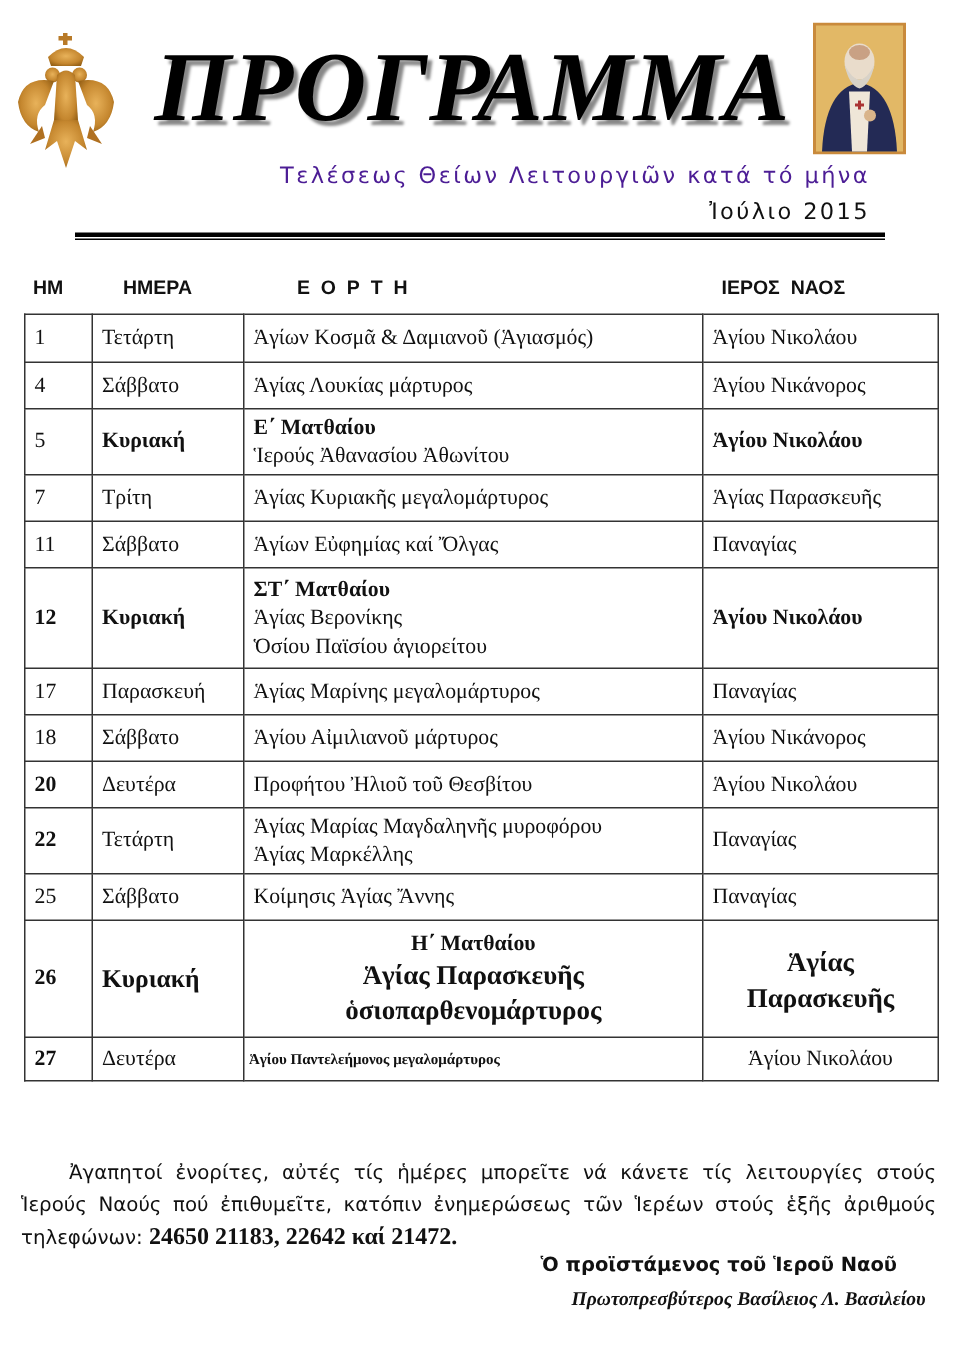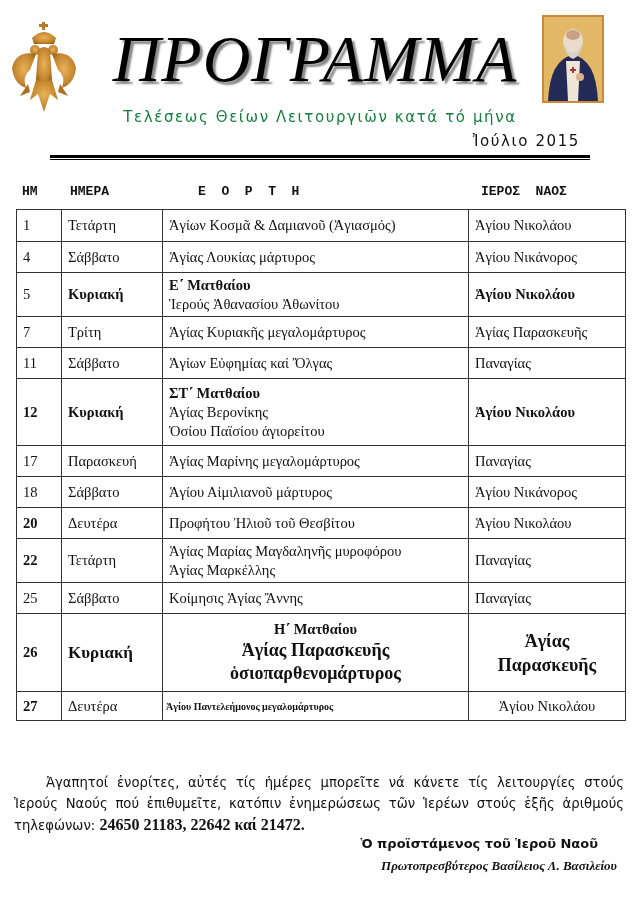--- a/index.html
+++ b/index.html
@@ -1,24 +1,24 @@
 <!DOCTYPE html>
 <html><head>
 <meta charset="utf-8">
 <style>
   html, body { margin:0; padding:0; }
   body { width:639px; height:900px; background:#ffffff; position:relative; overflow:hidden; font-family:"Liberation Serif", serif; color:#111; }
   .eagle { position:absolute; left:8px; top:20px; width:72px; height:95px; }
   .icon-img { position:absolute; left:542px; top:15px; width:62px; height:88px; }
-  .title { position:absolute; left:95px; top:18px; width:440px; text-align:center; font-family:"Liberation Serif", serif; font-style:italic; font-weight:normal; font-size:66px; letter-spacing:1px; color:#000; text-shadow:3px 3px 2px #888; line-height:82px; }
-  .subtitle { position:absolute; left:60px; top:108px; width:520px; text-align:center; font-family:"DejaVu Sans", sans-serif; font-size:15px; letter-spacing:1.6px; color:#15803d; }
+  .title { position:absolute; left:95px; top:18px; width:440px; text-align:center; font-family:"Liberation Serif", serif; font-style:italic; font-weight:bold; font-size:66px; letter-spacing:1px; color:#000; text-shadow:3px 3px 2px #888; line-height:82px; }
+  .subtitle { position:absolute; left:60px; top:108px; width:520px; text-align:right; font-family:"DejaVu Sans", sans-serif; font-size:15px; letter-spacing:1.6px; color:#4c1d95; }
   .month { position:absolute; left:60px; top:132px; width:520px; text-align:right; font-family:"DejaVu Sans", sans-serif; font-size:15px; letter-spacing:1.6px; color:#111; }
   .rule { position:absolute; left:50px; top:155px; width:540px; height:3px; background:#000; }
   .rule2 { position:absolute; left:50px; top:159px; width:540px; height:1px; background:#000; }
-  .hdr { position:absolute; top:184px; font-family:Liberation Mono, monospace; font-weight:bold; font-size:13px; color:#111; }
+  .hdr { position:absolute; top:184px; font-family:Liberation Sans, sans-serif; font-weight:bold; font-size:13px; color:#111; }
   table.sched { position:absolute; left:16px; top:209px; width:607px; border-collapse:collapse; table-layout:fixed; }
   table.sched td { border:1px solid #333; padding:0 6px; font-size:14.5px; vertical-align:middle; line-height:19px; }
   td.c1 { width:32px; }
   td.c2 { width:88px; }
   td.c3 { width:293px; }
   td.c4 { width:144px; }
   .b { font-weight:bold; }
   .big { font-size:18px; }
   .ctr { text-align:center; }
   .small-b { font-size:11px; font-weight:bold; line-height:14px; }
@@ -65,21 +65,21 @@
   <ellipse cx="31" cy="20" rx="7" ry="5" fill="#c9a184"></ellipse>
   <circle cx="38" cy="62" r="4" fill="#d9b48a"></circle>
 </svg>
 
 <div class="subtitle">Τελέσεως Θείων Λειτουργιῶν κατά τό μήνα</div>
 <div class="month">Ἰούλιο  2015</div>
 <div class="rule"></div>
 <div class="rule2"></div>
 
 <div class="hdr" style="left:22px">ΗΜ</div>
-<div class="hdr" style="left:70px">ΗΜΕΡΑ</div>
+<div class="hdr" style="left:82px">ΗΜΕΡΑ</div>
 <div class="hdr" style="left:198px; white-space:pre">Ε  Ο  Ρ  Τ  Η</div>
 <div class="hdr" style="left:481px; white-space:pre">ΙΕΡΟΣ  ΝΑΟΣ</div>
 
 <table class="sched">
   <tbody>
       <tr style="height:32px">
     <td class="c1">1</td>
     <td class="c2">Τετάρτη</td>
     <td class="c3">Ἁγίων Κοσμᾶ &amp; Δαμιανοῦ (Ἁγιασμός)</td>
     <td class="c4">Ἁγίου Νικολάου</td>

